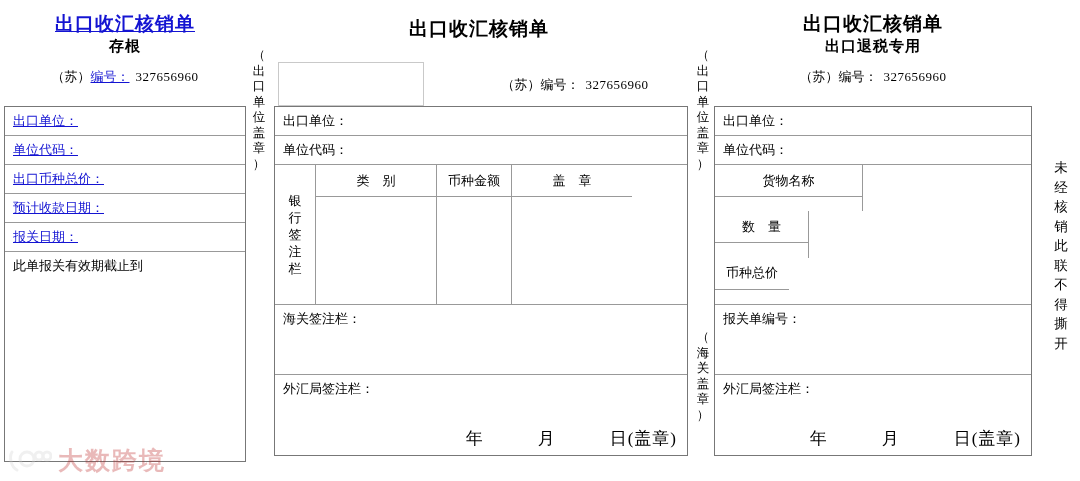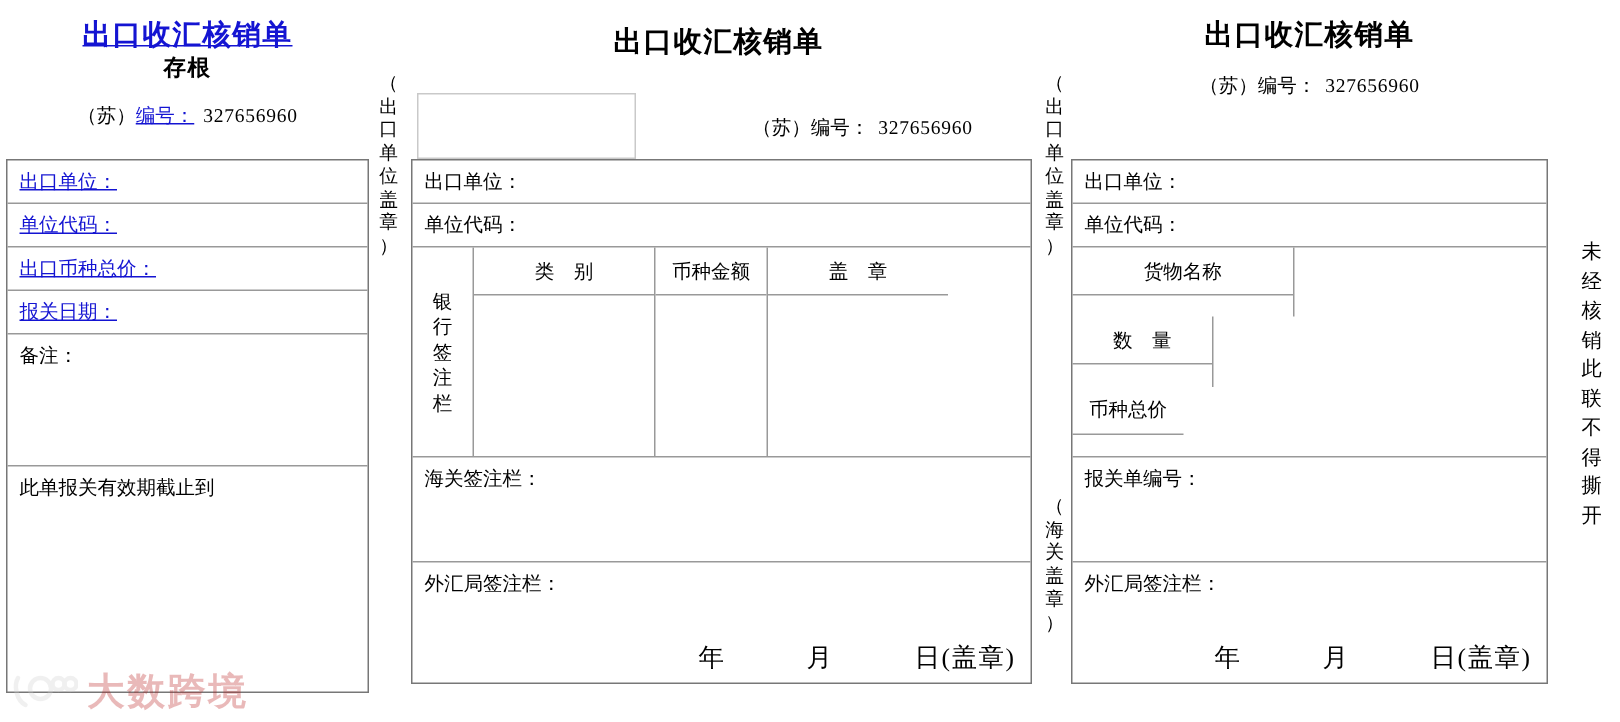--- a/index.html
+++ b/index.html
@@ -144,24 +144,24 @@
       <div class="row lrow">
         <div class="cell-label link">出口单位：</div>
       </div>
       <div class="row lrow">
         <div class="cell-label link">单位代码：</div>
       </div>
       <div class="row lrow">
         <div class="cell-label link">出口币种总价：</div>
       </div>
       <div class="row lrow">
+        <div class="cell-label link">预计收款日期：</div>
+      </div>
+      <div class="row lrow">
         <div class="cell-label link">报关日期：</div>
-      </div>
-      <div class="row lrow-remark">
-        <div class="cell-label">备注：</div>
       </div>
       <div class="row lrow-deadline">
         <div class="cell-label">此单报关有效期截止到</div>
       </div>
     </div>
   </div>
 
   <div class="gutter" id="gutter-1" style="left:246px; top:48px;"><span class="vchar">（</span><span class="vchar">出</span><span class="vchar">口</span><span class="vchar">单</span><span class="vchar">位</span><span class="vchar">盖</span><span class="vchar">章</span><span class="vchar">）</span></div>
 
   <div class="panel" id="mid-panel">
@@ -216,20 +216,21 @@
       </div>
     </div>
   </div>
 
   <div class="gutter" id="gutter-2-top" style="left:690px; top:48px;"><span class="vchar">（</span><span class="vchar">出</span><span class="vchar">口</span><span class="vchar">单</span><span class="vchar">位</span><span class="vchar">盖</span><span class="vchar">章</span><span class="vchar">）</span></div>
   <div class="gutter" id="gutter-2-bottom" style="left:690px; top:330px;"><span class="vchar">（</span><span class="vchar">海</span><span class="vchar">关</span><span class="vchar">盖</span><span class="vchar">章</span><span class="vchar">）</span></div>
 
   <div class="panel" id="right-panel">
     <div class="title-block">
       <div class="title-main">出口收汇核销单</div>
+      <div class="title-sub">出口退税专用</div>
     </div>
     <div class="serial-row">
       <span>（苏）</span><span>编号：</span><span class="digits">327656960</span>
     </div>
 
     <div class="box" id="right-box">
       <div class="row" style="height:29px;">
         <div class="cell-label">出口单位：</div>
       </div>
       <div class="row" style="height:29px;">

